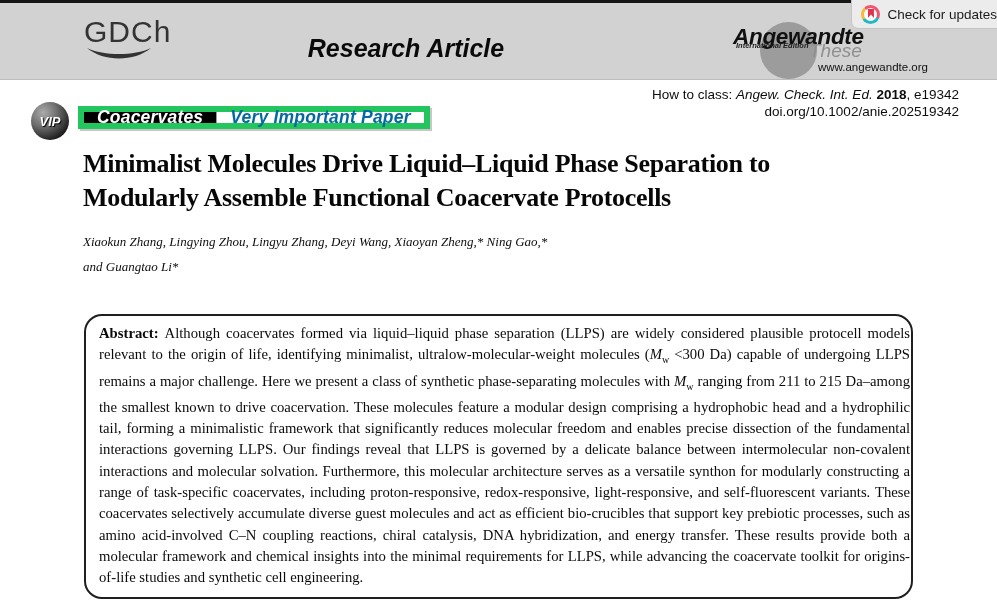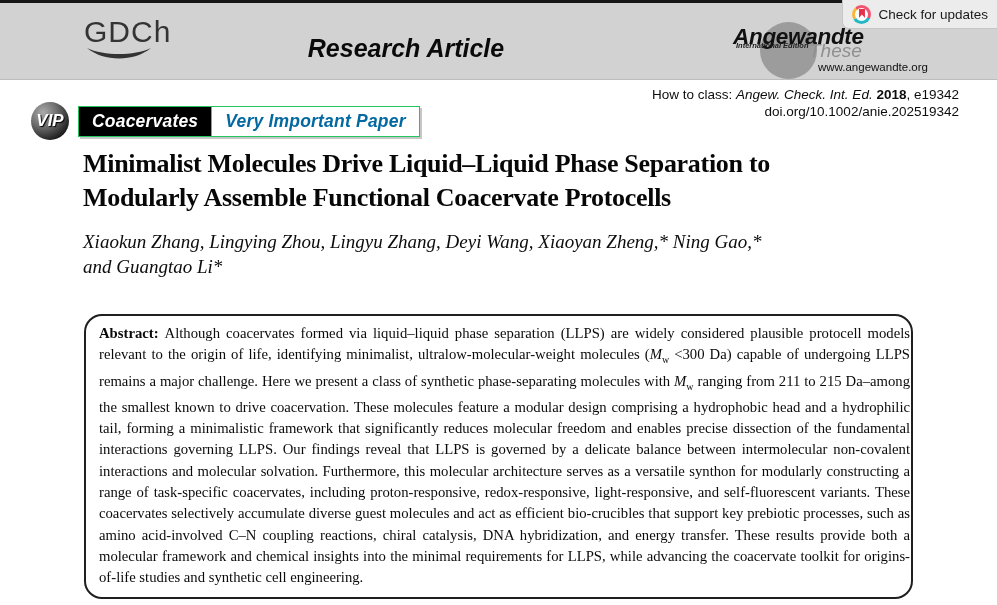--- a/index.html
+++ b/index.html
@@ -26,54 +26,54 @@
   
   .angw-circle { position:absolute; left:760px; top:22px; width:57px; height:57px; border-radius:50%; background:#9c9c9c; z-index:2; }
   .angw-name { position:absolute; left:733px; top:24px; z-index:3; font-weight:700; font-style:italic; font-size:22.5px; color:#101010; letter-spacing:-0.3px; }
   .angw-edition { position:absolute; left:736px; top:41px; z-index:3; font-weight:700; font-style:italic; font-size:7.5px; color:#1c1c1c; }
   .angw-chemie { position:absolute; left:809px; top:40px; z-index:3; font-style:italic; font-size:19px; color:#8f8f8f; }
   .angw-url { position:absolute; left:818px; top:61px; z-index:3; font-size:11.5px; color:#111; cursor:pointer; }
   
   .updates {
     position:absolute; right:0; top:0; height:29px; z-index:5; cursor:pointer;
     background:#ececec; border:1px solid #c6c6c6; border-top:none; border-right:none;
-    border-bottom-left-radius:7px; display:flex; align-items:center; gap:7px; padding:0 9px 0 9px;
+    border-bottom-left-radius:7px; display:flex; align-items:center; gap:7px; padding:0 0 0 9px;
   }
   .updates-label { font-size:13.5px; color:#1a1a1a; }
   .crossmark { position:relative; width:19px; height:19px; border-radius:50%;
     background:conic-gradient(#ef5570 0 115deg, #22b8c5 115deg 235deg, #f6b93b 235deg 320deg, #ef5570 320deg 360deg); }
   .crossmark-inner { position:absolute; left:3px; top:3px; width:13px; height:13px; border-radius:50%; background:#fff; }
   .crossmark-book { position:absolute; left:6.5px; top:4.5px; width:6px; height:9px; background:#e5324b;
     clip-path:polygon(0 0, 100% 0, 100% 100%, 50% 62%, 0 100%); }
   
   .citation { position:absolute; top:87px; right:38px; text-align:right; font-size:13.5px; line-height:16.5px; color:#0d0d0d; z-index:2; }
   .citation .doi { cursor:pointer; }
   
   .vip-sphere {
     position:absolute; left:31px; top:102px; width:38px; height:38px; border-radius:50%; z-index:2;
     background:radial-gradient(circle at 32% 28%, #ababab, #6d6d6d 38%, #161616 80%);
     display:flex; align-items:center; justify-content:center;
-    color:#fff; font-weight:700; font-style:italic; font-size:17px; text-shadow:1px 1px 1px #000;
+    color:#fff; font-weight:700; font-style:italic; font-size:13px; text-shadow:1px 1px 1px #000;
   }
   .vip-box {
-    position:absolute; left:78px; top:106px; height:31px; display:flex; z-index:2;
-    border:1px solid #22c55e; box-shadow:2px 2px 0 #c7c7c7;
+    position:absolute; left:78px; top:106px; height:23px; display:flex; z-index:2;
+    border:6px solid #22c55e; box-shadow:2px 2px 0 #c7c7c7;
     font-style:italic; font-weight:700; font-size:17.5px; letter-spacing:0.2px;
   }
   .vip-subject { background:#000; color:#fff; display:flex; align-items:center; padding:0 13px; }
   .vip-label   { background:#fff; color:#0369a1; display:flex; align-items:center; padding:0 13px; border-left:1px solid #979797; }
   
   .title {
     position:absolute; left:83px; top:147px; width:840px; z-index:2;
     font-family:"Liberation Serif", serif; font-weight:700; font-size:26px; line-height:34px;
     color:#070707; letter-spacing:-0.3px;
   }
   .authors {
     position:absolute; left:83px; top:229px; width:840px; z-index:2;
-    font-family:"Liberation Serif", serif; font-style:italic; font-size:19px; line-height:25px; color:#0c0c0c;
+    font-family:"Liberation Serif", serif; font-style:italic; font-size:13px; line-height:25px; color:#0c0c0c;
   }
   
   .abstract-box {
     position:absolute; left:84px; top:314px; width:829px; min-height:282px; z-index:2;
     border:2px solid #1f1f1f; border-radius:18px; padding:7px 1px 9px 13px;
     font-family:"Liberation Serif", serif; font-size:14.7px; line-height:21.3px;
     text-align:justify; color:#0a0a0a;
   }
   
   .seg-b  { font-weight:700; }

